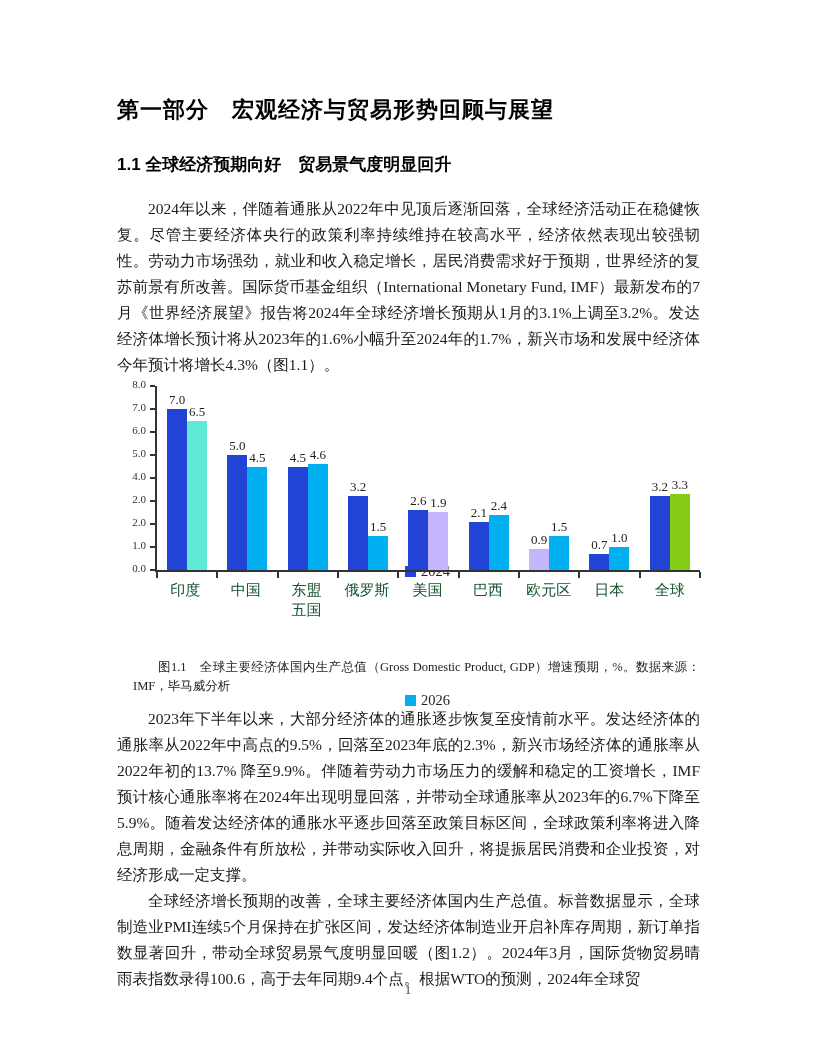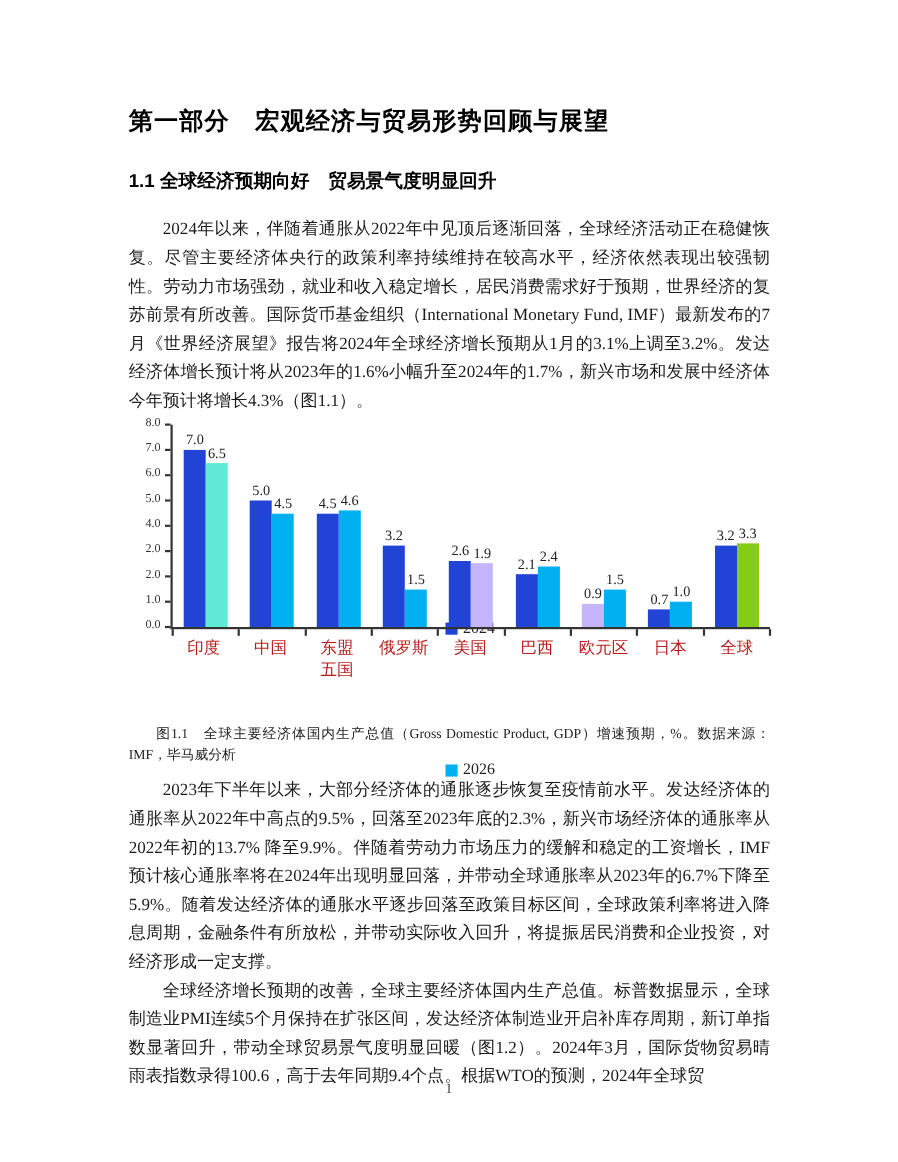--- a/index.html
+++ b/index.html
@@ -49,33 +49,33 @@
     position:absolute; top:-17px; left:50%; transform:translateX(-50%);
     font-size:13px; color:#222; white-space:nowrap;
   }
   .xtick-mark {
     position:absolute; bottom:-8px; width:2px; height:6px;
     background:#333; transform:translateX(-1px);
   }
   .x-labels { display:flex; margin-top:8px; }
   .x-label {
     flex:1; text-align:center; font-size:15px; line-height:20px;
-    color:#b91c1c; white-space:pre-line;
+    color:#14532d; white-space:pre-line;
   }
   .chart-legend {
     display:flex; justify-content:center; gap:112px;
     margin-top:6px; height:20px; align-items:center;flex-direction:column;
   }
   .legend-item { display:flex; align-items:center; }
   .legend-swatch { display:inline-block; width:11px; height:11px; margin-right:5px; }
   .legend-text { font-size:14.5px; color:#222; }
   
   .figure-caption {
     font-size:12.5px; line-height:19px; color:#1c1c1c;
-    text-align:justify; text-indent:2em; margin:12px 0 10px 0;
+    text-align:justify; text-indent:2em; margin:12px 0 10px 16px;
   }
   .page-number {
     position:absolute; left:0; right:0; bottom:58px;
     text-align:center; font-size:13px; color:#444;
   }
 </style>
 </head>
 <body>
 
 <div class="page">

